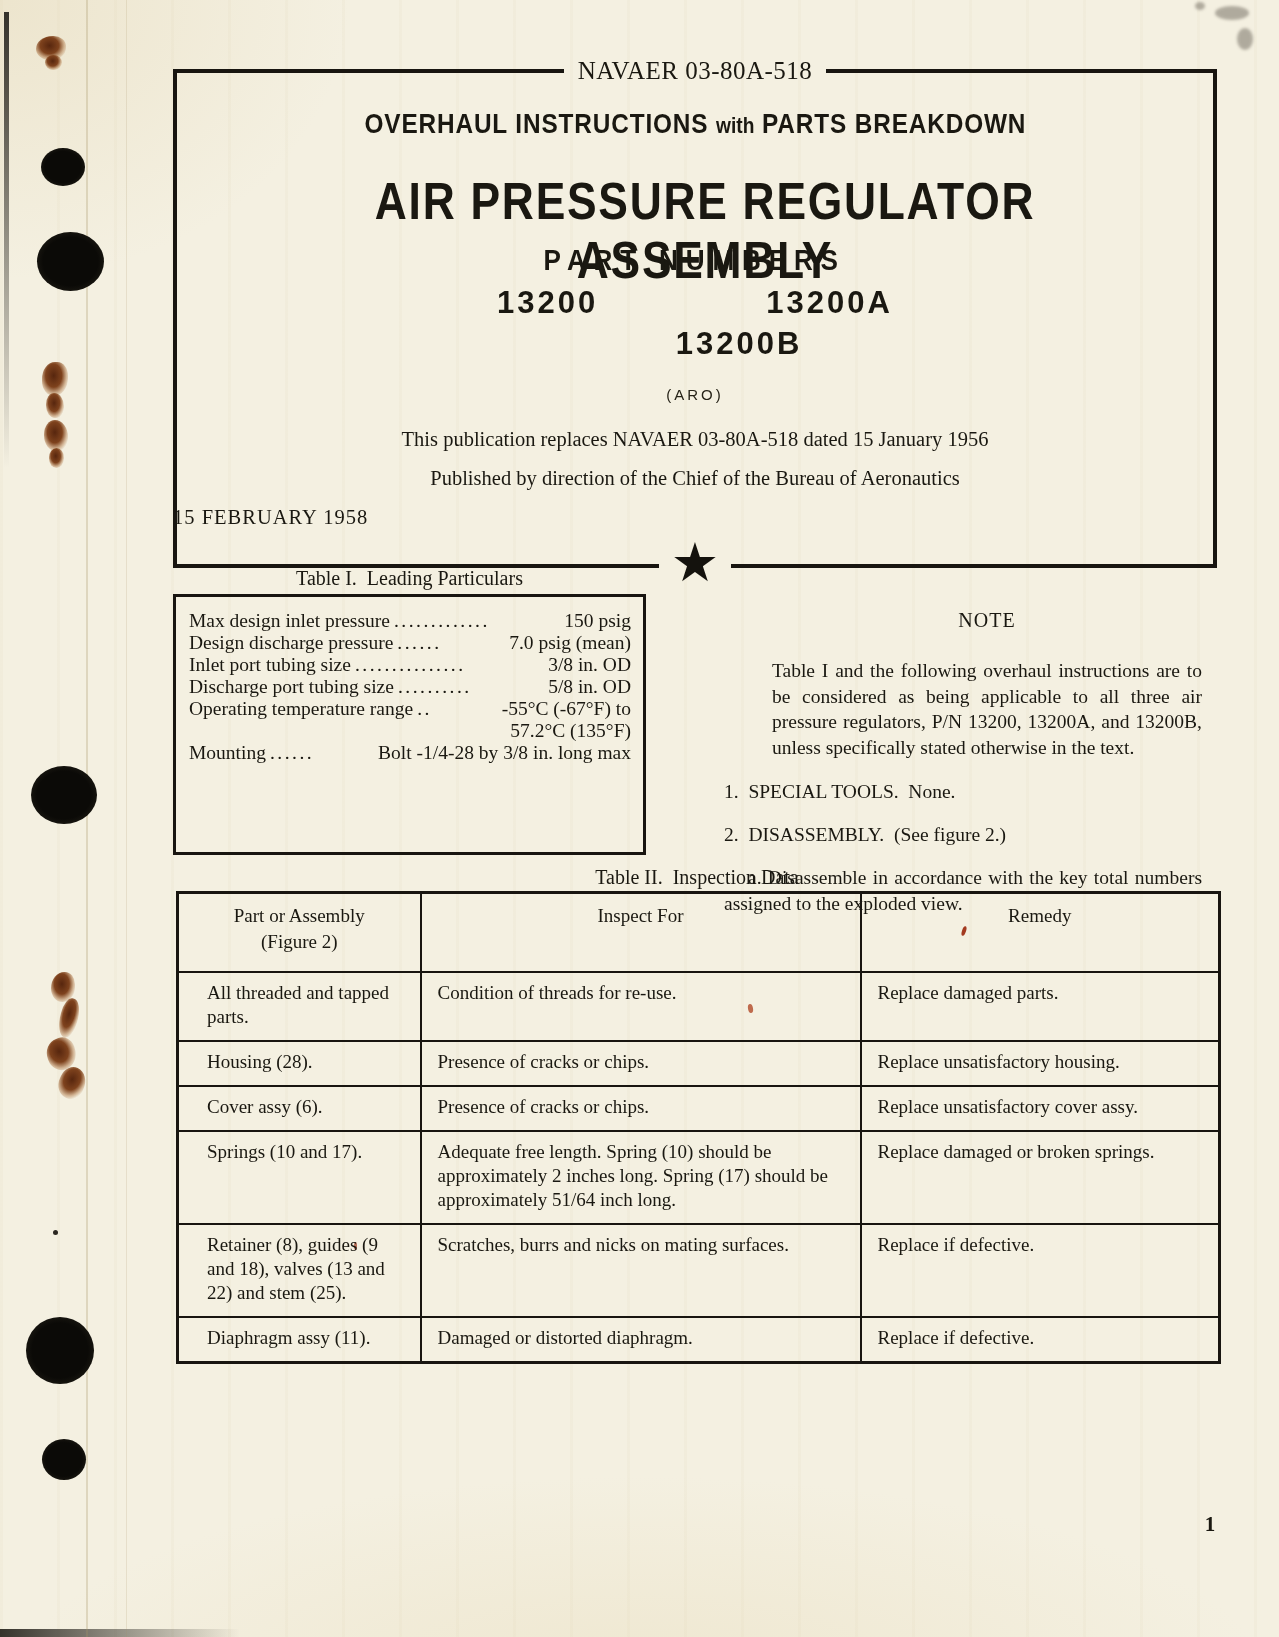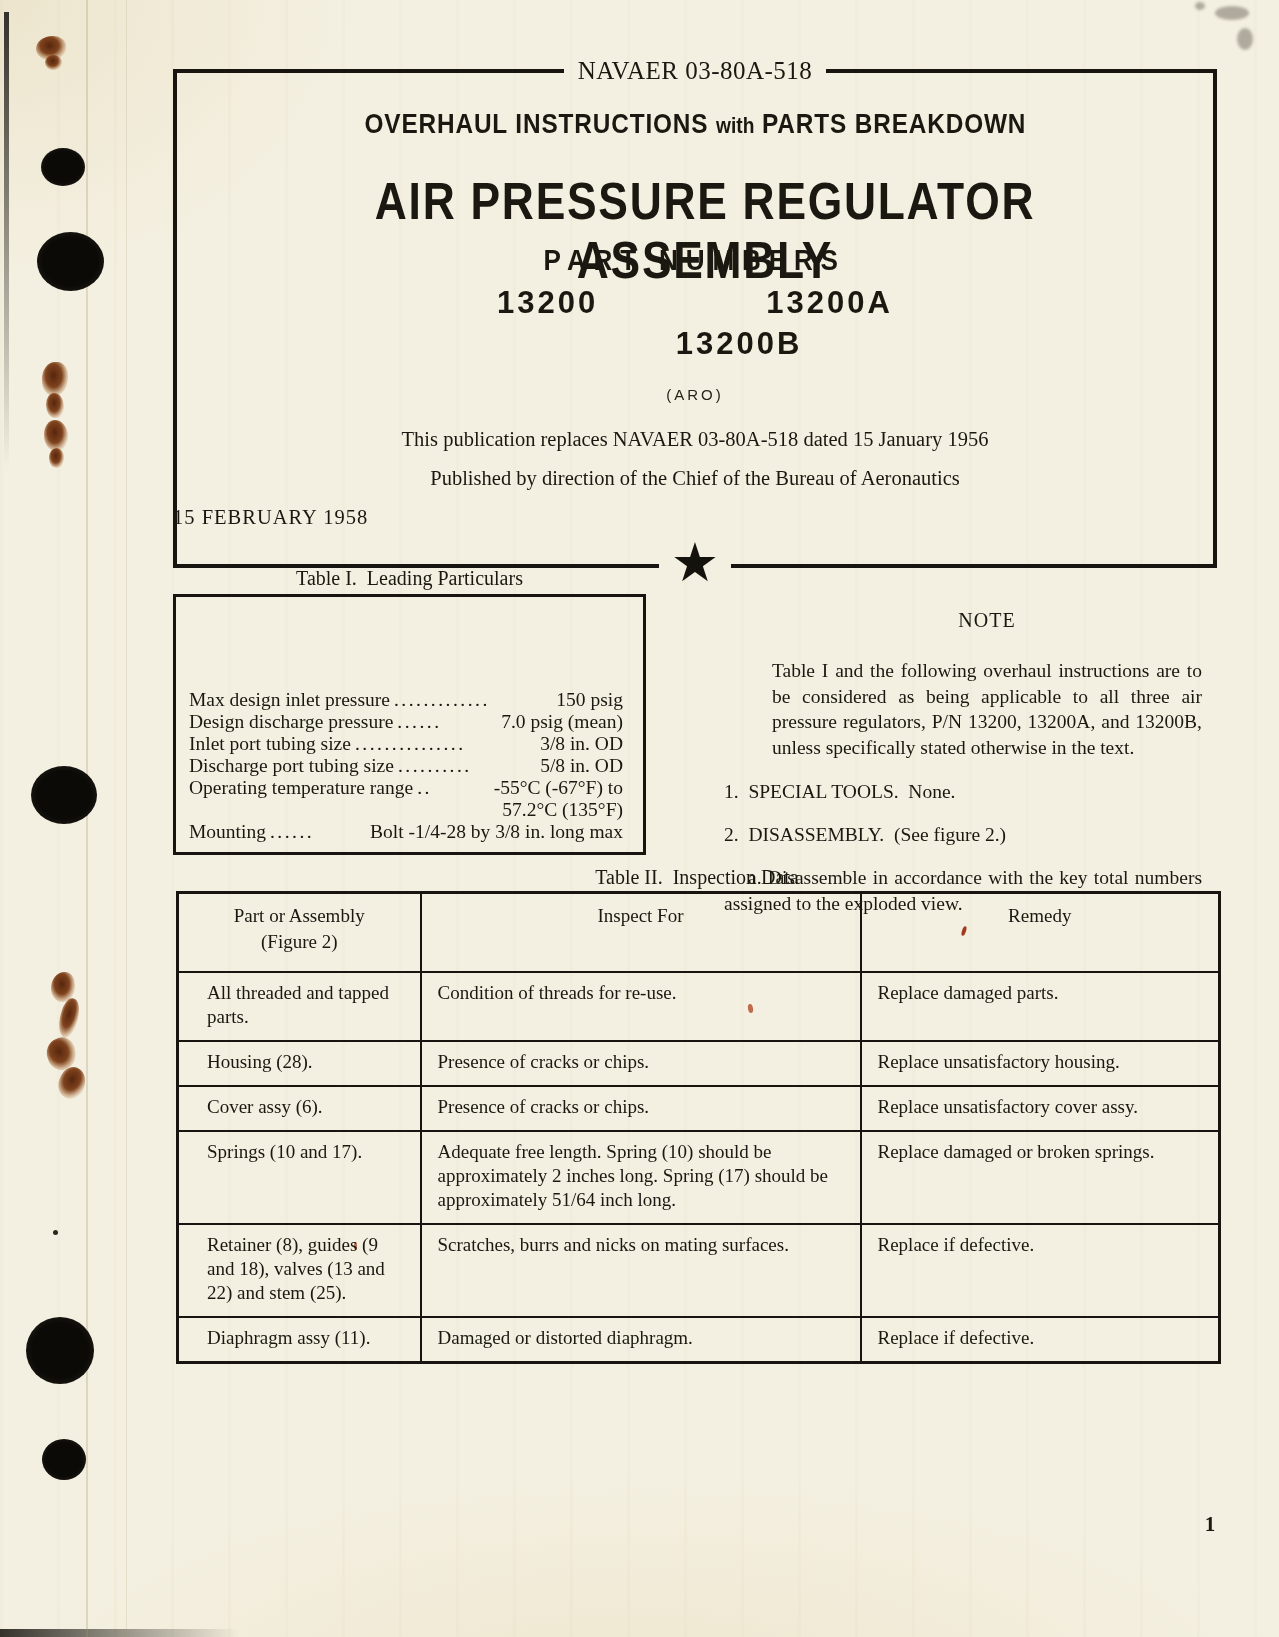--- a/index.html
+++ b/index.html
@@ -35,21 +35,21 @@
   .pn-row{top:285px;display:flex;justify-content:center;gap:168px;font-weight:bold;font-size:31px;letter-spacing:3px;}
   .pn-b{top:326px;font-weight:bold;font-size:31px;letter-spacing:3px;padding-left:44px;}
   .aro{top:386px;font-size:15px;letter-spacing:3px;color:#262318;}
   .replaces{top:428px;font-size:20.5px;}
   .published{top:467px;font-size:20.5px;}
   .hdr-date{top:506px;text-align:left;padding-right:70px;box-sizing:border-box;font-size:20.5px;letter-spacing:1px;}
 
   
   .t1-title{left:173px;top:567px;width:473px;text-align:center;font-size:20px;white-space:pre-wrap;}
   .t1-box{left:173px;top:594px;width:473px;height:261px;box-sizing:border-box;border:3px solid #181510;
-    padding:13px 20px 9px 13px;display:flex;flex-direction:column;justify-content:flex-end;font-size:19.5px;}
+    padding:13px 12px 9px 13px;display:flex;flex-direction:column;justify-content:flex-start;font-size:19.5px;}
   .t1-row{display:flex;align-items:flex-start;}
   .t1-row .lbl{white-space:nowrap;}
   .t1-row .dots{letter-spacing:2.5px;margin:0 4px;overflow:hidden;white-space:nowrap;}
   .t1-row .val{margin-left:auto;text-align:right;white-space:nowrap;}
 
   
   .note-col{left:688px;top:609px;width:478px;font-size:19.5px;margin-left:36px;}
   .note-title{margin-left:48px;text-align:center;font-size:20px;letter-spacing:1px;}
   .note-body{margin:26px 0 0 48px;text-align:justify;line-height:25.5px;}
   .note-item{margin-top:21px;white-space:pre-wrap;}

